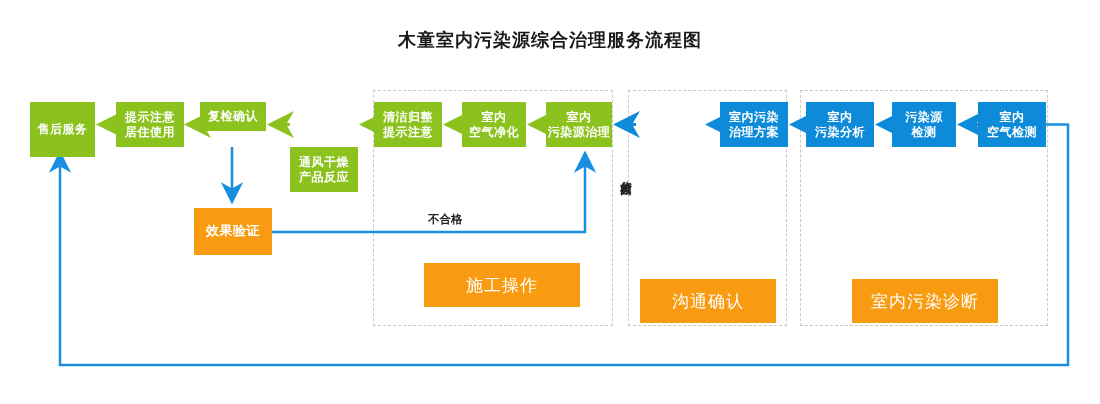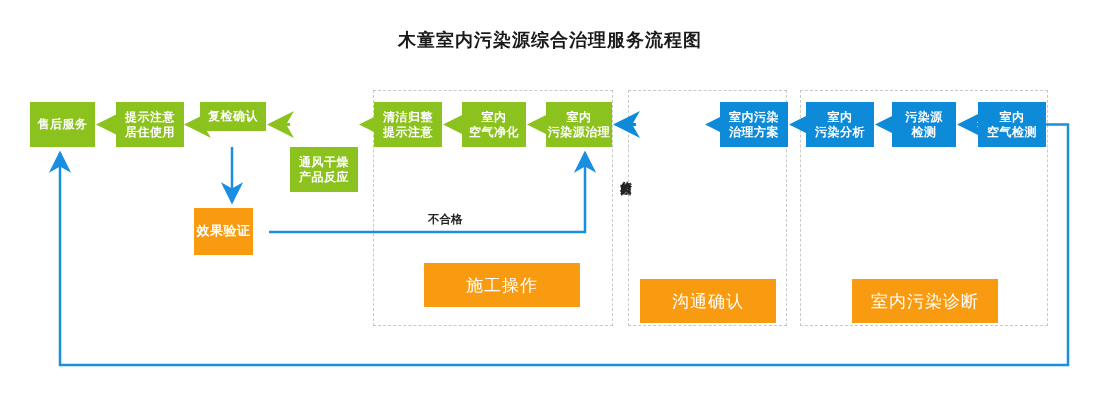--- a/index.html
+++ b/index.html
@@ -125,21 +125,21 @@
       <line x1="978" y1="124.5" x2="960" y2="124.5"></line>
     </g>
 
     <path d="M232,147 L232,202" stroke="#1a8fe0" stroke-width="2.5" fill="none" marker-end="url(#ahBlueUp)"></path>
 
     <path d="M269,232 L585,232 L585,153" stroke="#1a8fe0" stroke-width="2.5" fill="none" marker-end="url(#ahBlueUp)"></path>
 
     <path d="M1046,124.5 L1068,124.5 L1068,365 L60,365 L60,153" stroke="#1a8fe0" stroke-width="2.5" fill="none" marker-end="url(#ahBlueUp)"></path>
   </svg>
 
-  <div class="node green" style="left:30px; top:102px; width:65px; height:45px;text-align:right;">售后服务</div>
+  <div class="node green" style="left:30px; top:102px; width:65px; height:55px;text-align:right;">售后服务</div>
   <div class="node green" style="left:116px; top:102px; width:68px; height:45px;">提示注意
 居住使用</div>
   <div class="node green" style="left:200px; top:102px; width:66px; height:29px;">复检确认</div>
   <div class="node green" style="left:290px; top:102px; width:68px; height:45px;margin-top:45px;">通风干燥
 产品反应</div>
   <div class="node green" style="left:374px; top:102px; width:68px; height:45px;">清洁归整
 提示注意</div>
   <div class="node green" style="left:462px; top:102px; width:64px; height:45px;">室内
 空气净化</div>
   <div class="node green" style="left:546px; top:102px; width:66px; height:45px;">室内
@@ -147,21 +147,21 @@
 
   <div class="node blue" style="left:720px; top:102px; width:68px; height:45px;">室内污染
 治理方案</div>
   <div class="node blue" style="left:806px; top:102px; width:68px; height:45px;">室内
 污染分析</div>
   <div class="node blue" style="left:892px; top:102px; width:64px; height:45px;">污染源
 检测</div>
   <div class="node blue" style="left:978px; top:102px; width:68px; height:45px;">室内
 空气检测</div>
 
-  <div class="node orange" style="left:194px; top:208px; width:59px; height:47px; font-size:13px;text-align:center;">效果验证</div>
+  <div class="node orange" style="left:194px; top:208px; width:78px; height:47px; font-size:13px;text-align:center;">效果验证</div>
 
   <div class="group-label" style="left:424px; top:263px; width:156px; height:44px;text-align:center;">施工操作</div>
   <div class="group-label" style="left:640px; top:279px; width:136px; height:44px;">沟通确认</div>
   <div class="group-label" style="left:852px; top:279px; width:146px; height:44px;">室内污染诊断</div>
 
   <div class="edge-label" style="left:402px; top:212px;">不合格</div>
   <div class="edge-label vertical" style="left:592px; top:172px;">分析原因</div>
 
 </div>
 

